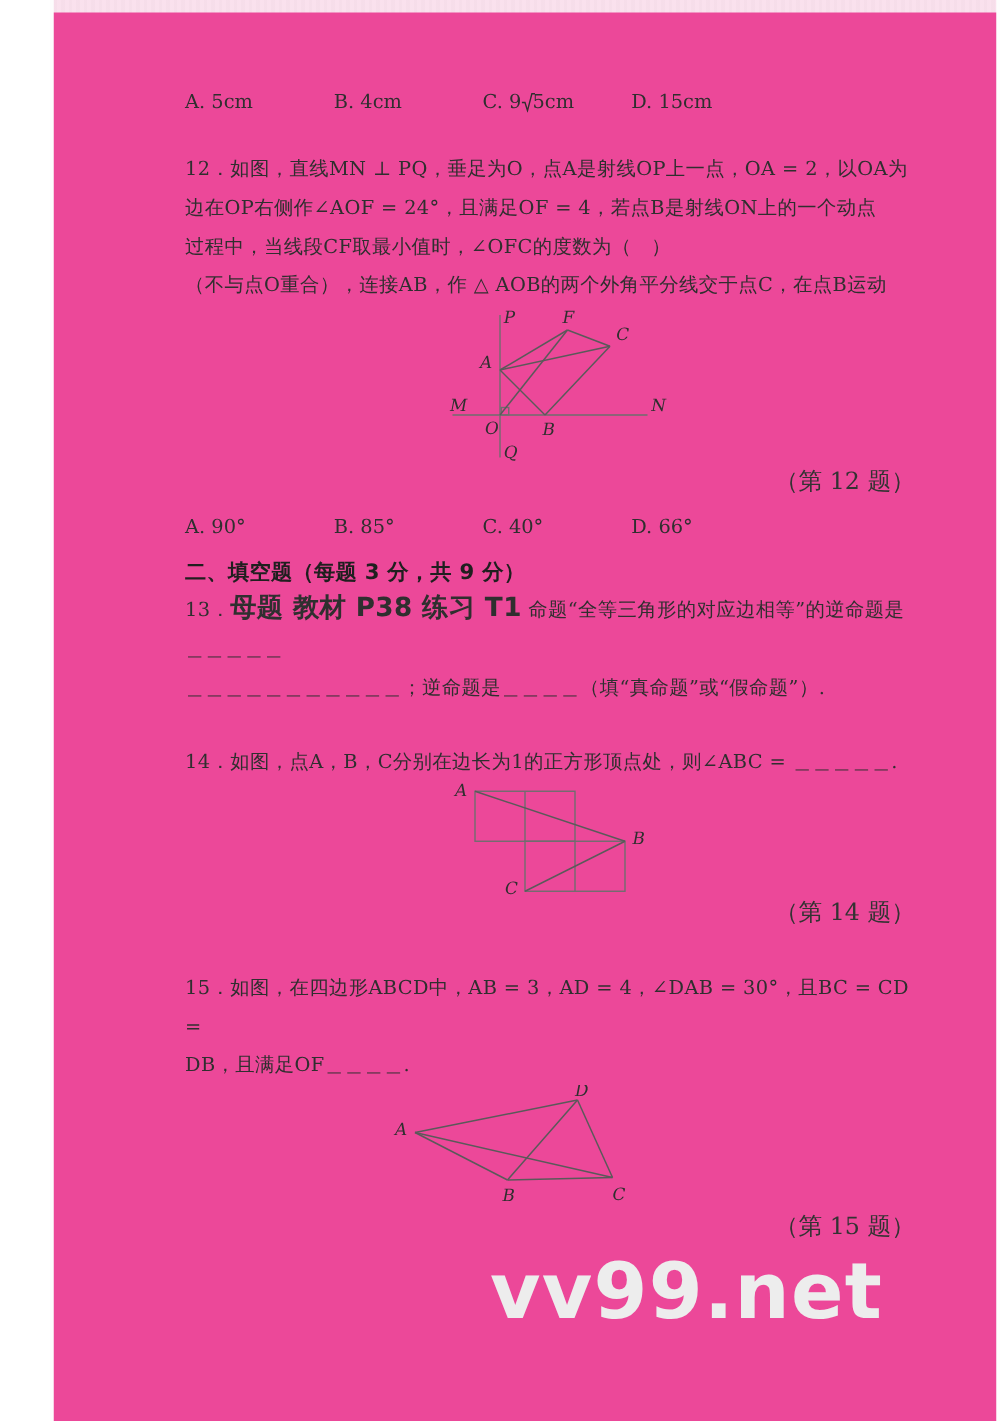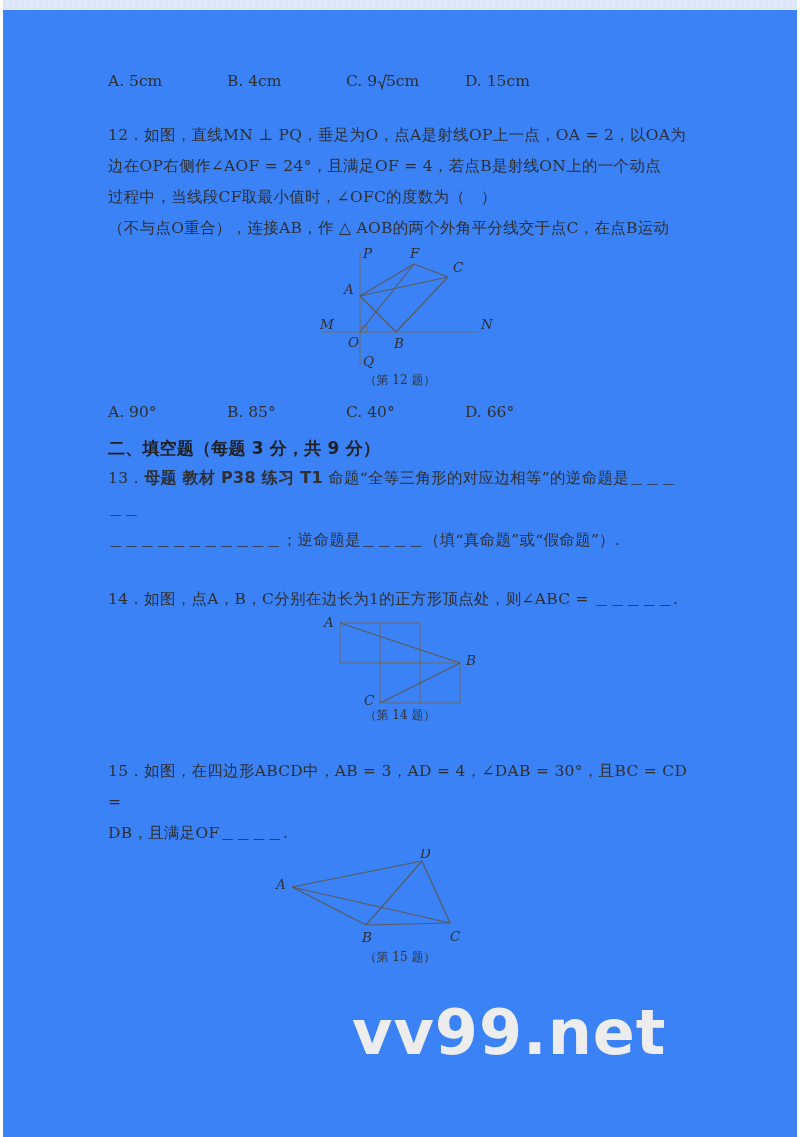--- a/index.html
+++ b/index.html
@@ -11,21 +11,22 @@
     width: 800px;
     height: 1137px;
     position: relative;
     overflow: hidden;
     font-family: "DejaVu Serif", "Liberation Serif", serif;
     color: #2b2b2b;
   }
   .page {
     position: absolute;
     inset: 0;
-    background: #3b82f6;
+    background: #ec4899;
+    margin-left: 40px;
   }
   
   .scan-top {
     position: absolute;
     top: 0; left: 0; right: 0;
     height: 10px;
     background: repeating-linear-gradient(90deg,#fcfcfc 0 3px,#f8f8f8 3px 6px);
     opacity: .85;
   }
   .scan-edge-l, .scan-edge-r {
@@ -64,22 +65,22 @@
   
   .sec-head {
     font-family: "DejaVu Sans", "Liberation Sans", sans-serif;
     font-weight: bold;
     font-size: 17px;
     color: #1f1f1f;
     letter-spacing: .2px;
   }
 
   .fig-caption {
-    text-align: center;
-    font-size: 12px;
+    text-align: right;
+    font-size: 19px;
     color: #333;
   }
 
   
   .fig-wrap { position: relative; }
   svg { display: block; }
   .stroke { stroke: #6e6e6e; stroke-width: 1.1; fill: none; }
   .stroke-d { stroke: #5a5a5a; stroke-width: 1.2; fill: none; }
   .lbl {
     font-family: "DejaVu Serif", "Liberation Serif", serif;
@@ -167,21 +168,21 @@
     <div class="choices">
       <span class="opt">A. 90°</span>
       <span class="opt">B. 85°</span>
       <span class="opt">C. 40°</span>
       <span class="opt">D. 66°</span>
     </div>
 
     <div style="height:16px"></div>
     <div class="sec-head">二、填空题（每题 3 分，共 9 分）</div>
 
-    <div class="line" style="margin-top:2px"><span>13．</span><span style="font-family:'DejaVu Sans','Liberation Sans',sans-serif;font-weight:bold;font-size:16px">母题 教材 P38 练习 T1</span><span> 命题“全等三角形的对应边相等”的逆命题是</span><span>＿＿＿＿＿</span></div>
+    <div class="line" style="margin-top:2px"><span>13．</span><span style="font-family:'DejaVu Sans','Liberation Sans',sans-serif;font-weight:bold;font-size:21px">母题 教材 P38 练习 T1</span><span> 命题“全等三角形的对应边相等”的逆命题是</span><span>＿＿＿＿＿</span></div>
     <div class="line"><span>＿＿＿＿＿＿＿＿＿＿＿</span><span>；逆命题是</span><span>＿＿＿＿</span><span>（填“真命题”或“假命题”）.</span></div>
 
     <div style="height:28px"></div>
     <div class="line">14．如图，点A，B，C分别在边长为1的正方形顶点处，则∠ABC = ＿＿＿＿＿.</div>
 
     <div class="fig-wrap" style="height:92px">
       <svg width="200" height="92" viewBox="0 0 200 92" style="margin:0 auto">
 
         <rect x="40" y="8" width="80" height="40" class="stroke"></rect>
         <line x1="80" y1="8" x2="80" y2="48" class="stroke"></line>

